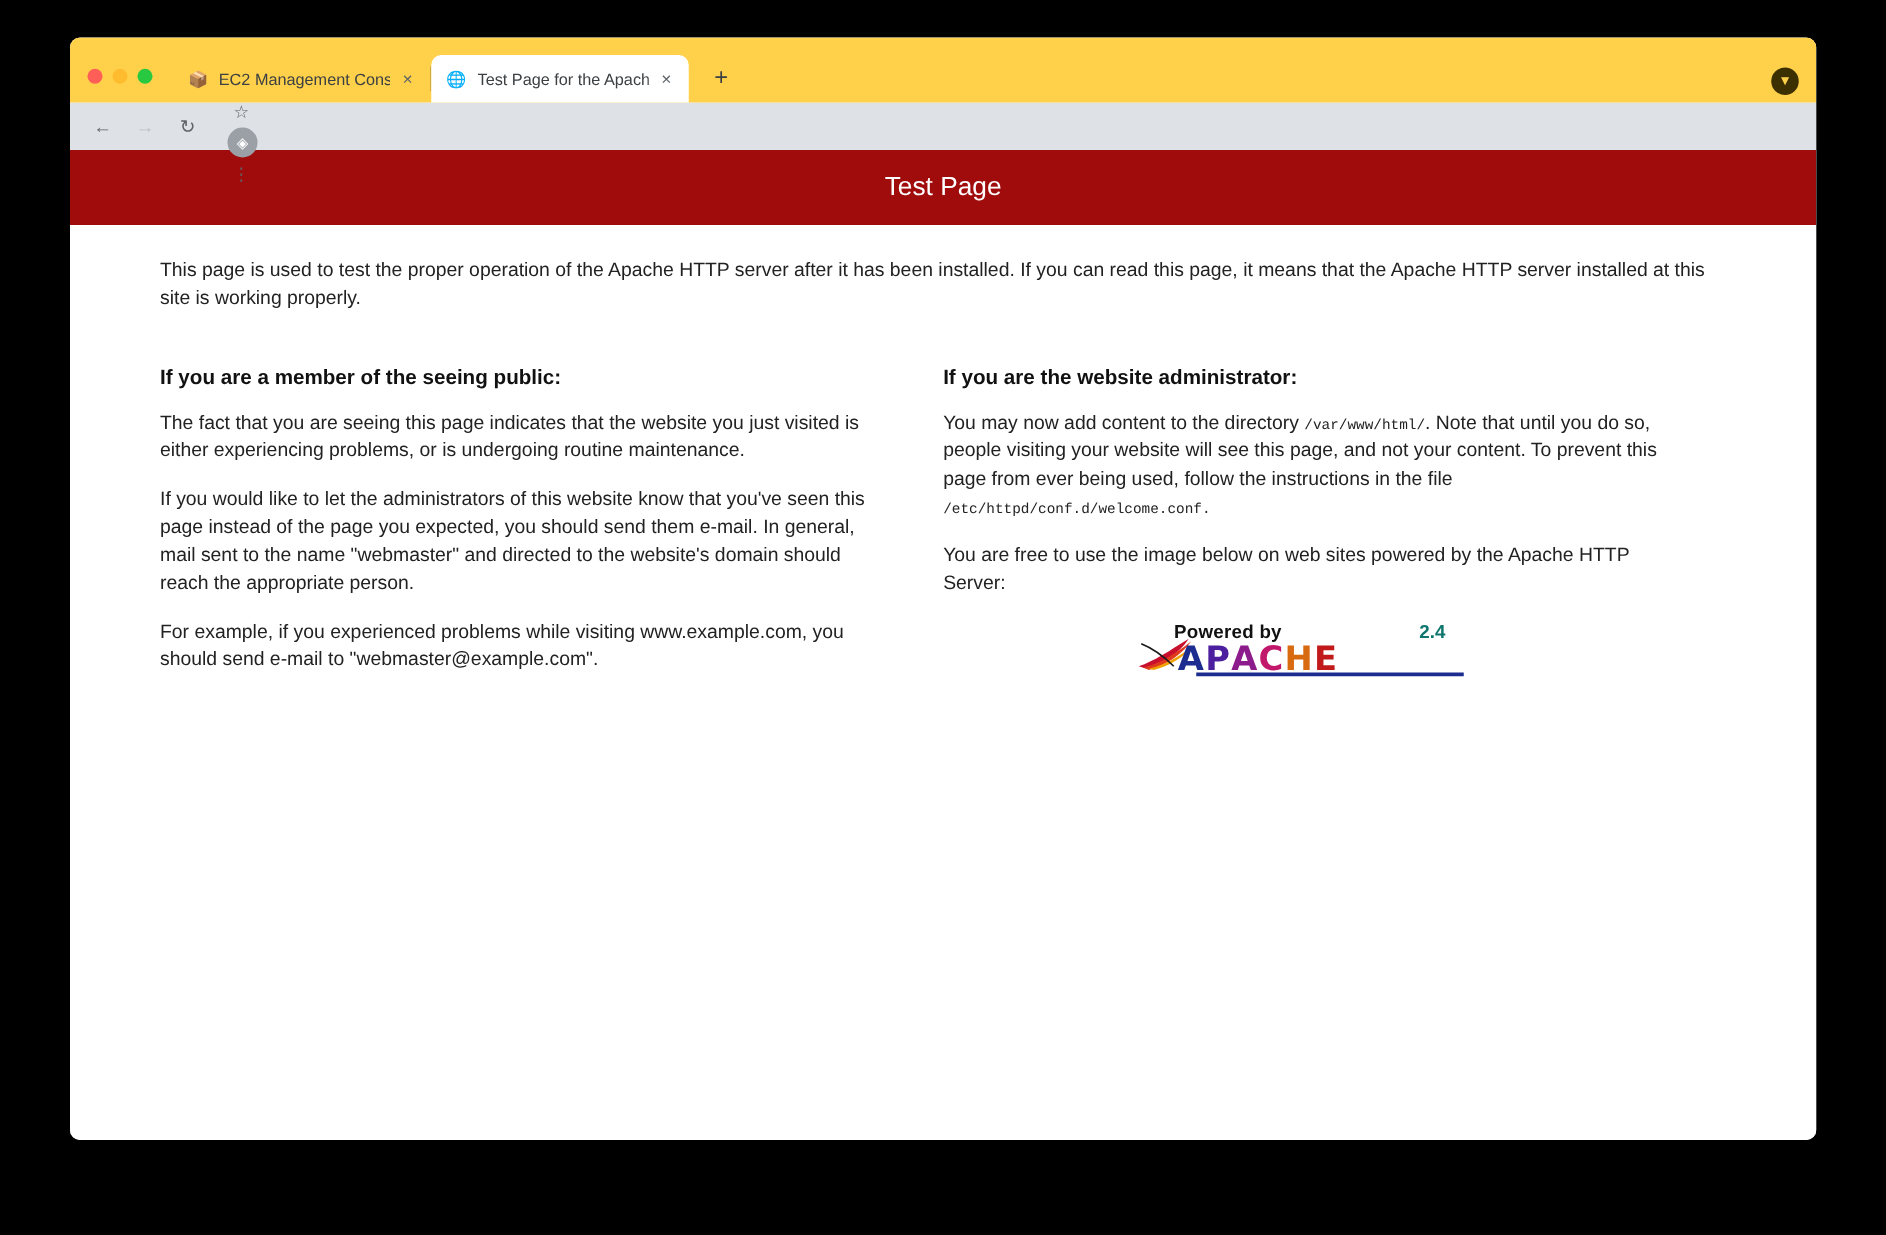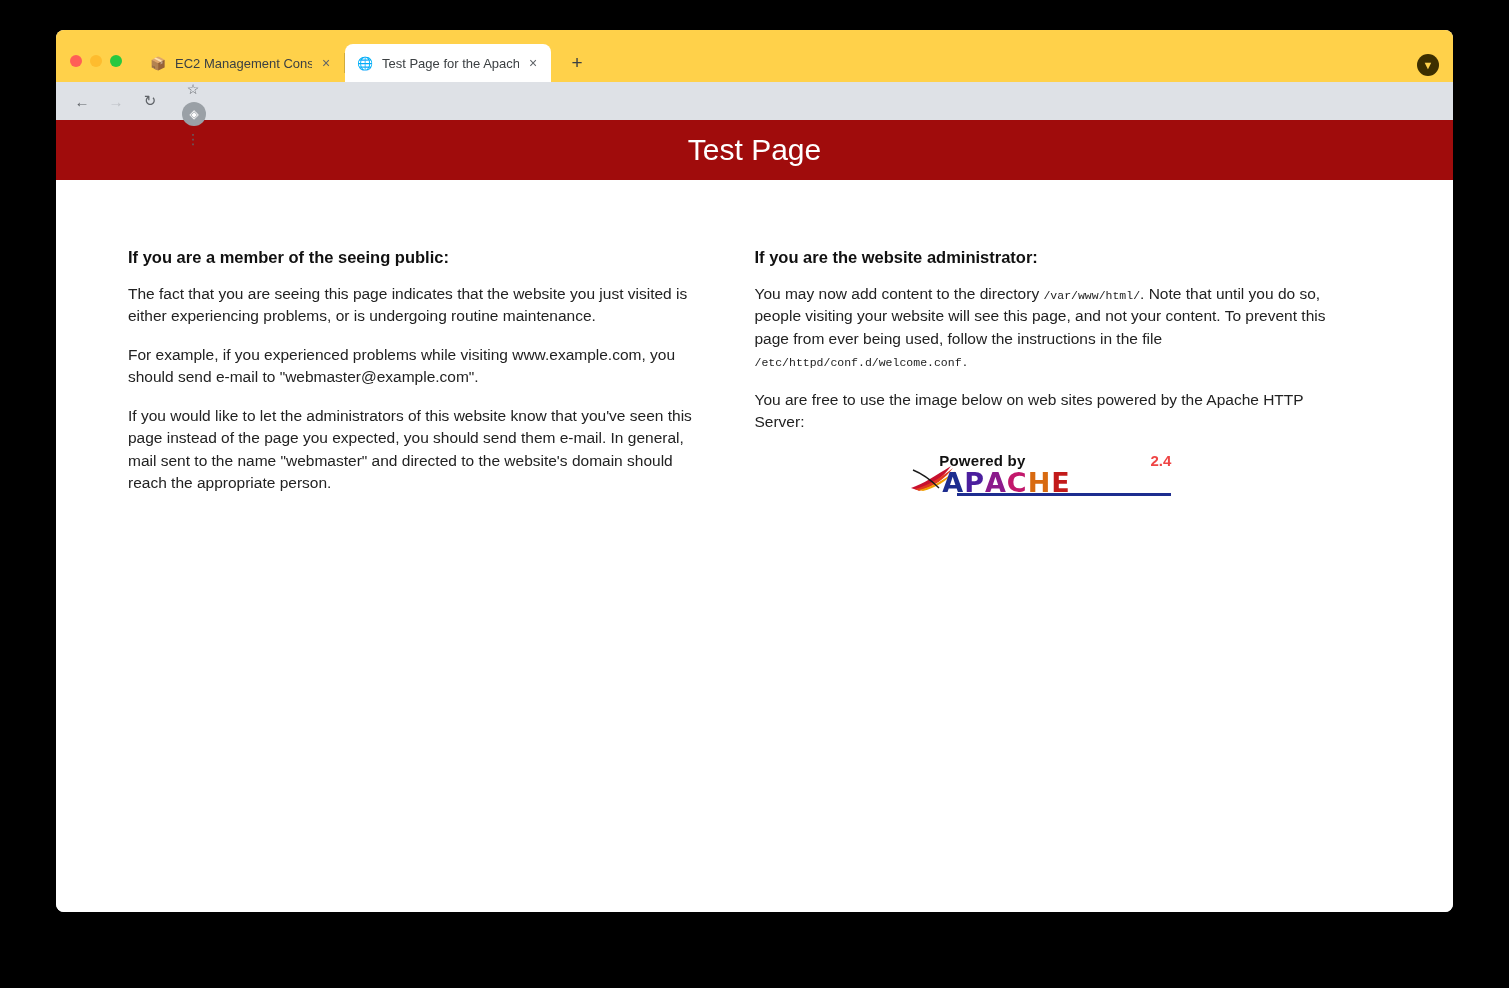--- a/index.html
+++ b/index.html
@@ -235,21 +235,21 @@
   .page-banner {
     background: #a00c0c;
     height: 60px;
     display: flex;
     align-items: center;
     justify-content: center;
   }
   .page-banner h1 {
     margin: 0;
     color: #ffffff;
-    font-size: 30px;
+    font-size: 21px;
     font-weight: 400;
   }
   .page-body {
     padding: 26px 72px 0 72px;
     box-sizing: border-box;
   }
   .intro {
     font-size: 15.5px;
     color: #222222;
     line-height: 1.45;
@@ -313,25 +313,25 @@
     left: 33px;
     top: 15px;
     font-size: 27px;
     font-weight: bold;
     letter-spacing: 1px;
     font-family: "DejaVu Sans", sans-serif;
   }
   .apache-word span { display: inline-block; }
   .ver {
     position: absolute;
-    right: 0;
+    right: 15px;
     top: 0px;
     font-size: 15px;
     font-weight: bold;
-    color: #ef4444;
+    color: #0f766e;
   }
   .logo-underline {
     position: absolute;
     left: 48px;
     right: 0;
     bottom: 0;
     height: 3px;
     background: #1d2d8f;
   }
 </style>
@@ -380,28 +380,29 @@
       <div class="tb-icon">⋮</div>
     </div>
   </div>
 
   <div class="page">
     <div class="page-banner">
       <h1>Test Page</h1>
     </div>
 
     <div class="page-body">
+      <p class="intro">This page is used to test the proper operation of the Apache HTTP server after it has been installed. If you can read this page, it means that the Apache HTTP server installed at this site is working properly.</p>
 
       <div class="columns">
 
         <div class="col">
           <h2>If you are a member of the seeing public:</h2>
           <p>The fact that you are seeing this page indicates that the website you just visited is either experiencing problems, or is undergoing routine maintenance.</p>
+          <p>If you would like to let the administrators of this website know that you've seen this page instead of the page you expected, you should send them e-mail. In general, mail sent to the name "webmaster" and directed to the website's domain should reach the appropriate person.</p>
           <p>For example, if you experienced problems while visiting www.example.com, you should send e-mail to "webmaster@example.com".</p>
-          <p>If you would like to let the administrators of this website know that you've seen this page instead of the page you expected, you should send them e-mail. In general, mail sent to the name "webmaster" and directed to the website's domain should reach the appropriate person.</p>
         </div>
 
         <div class="col">
           <h2>If you are the website administrator:</h2>
           <p><span>You may now add content to the directory </span><code>/var/www/html/</code><span>. Note that until you do so, people visiting your website will see this page, and not your content. To prevent this page from ever being used, follow the instructions in the file </span><code>/etc/httpd/conf.d/welcome.conf.</code></p>
           <p>You are free to use the image below on web sites powered by the Apache HTTP Server:</p>
 
           <div class="apache-logo-wrap">
             <div class="apache-logo">
               <svg class="apache-feather" viewBox="0 0 70 30">

